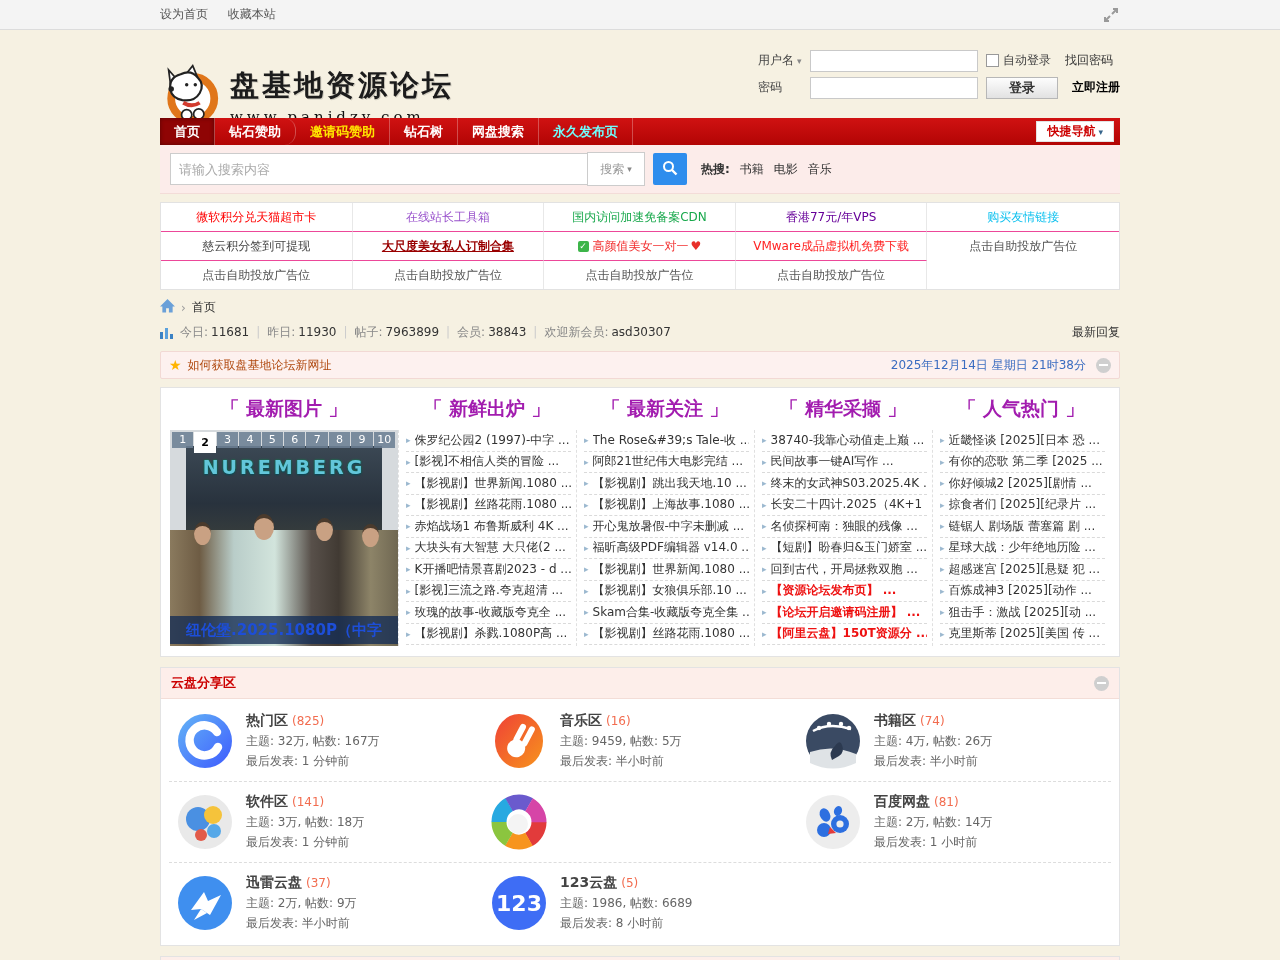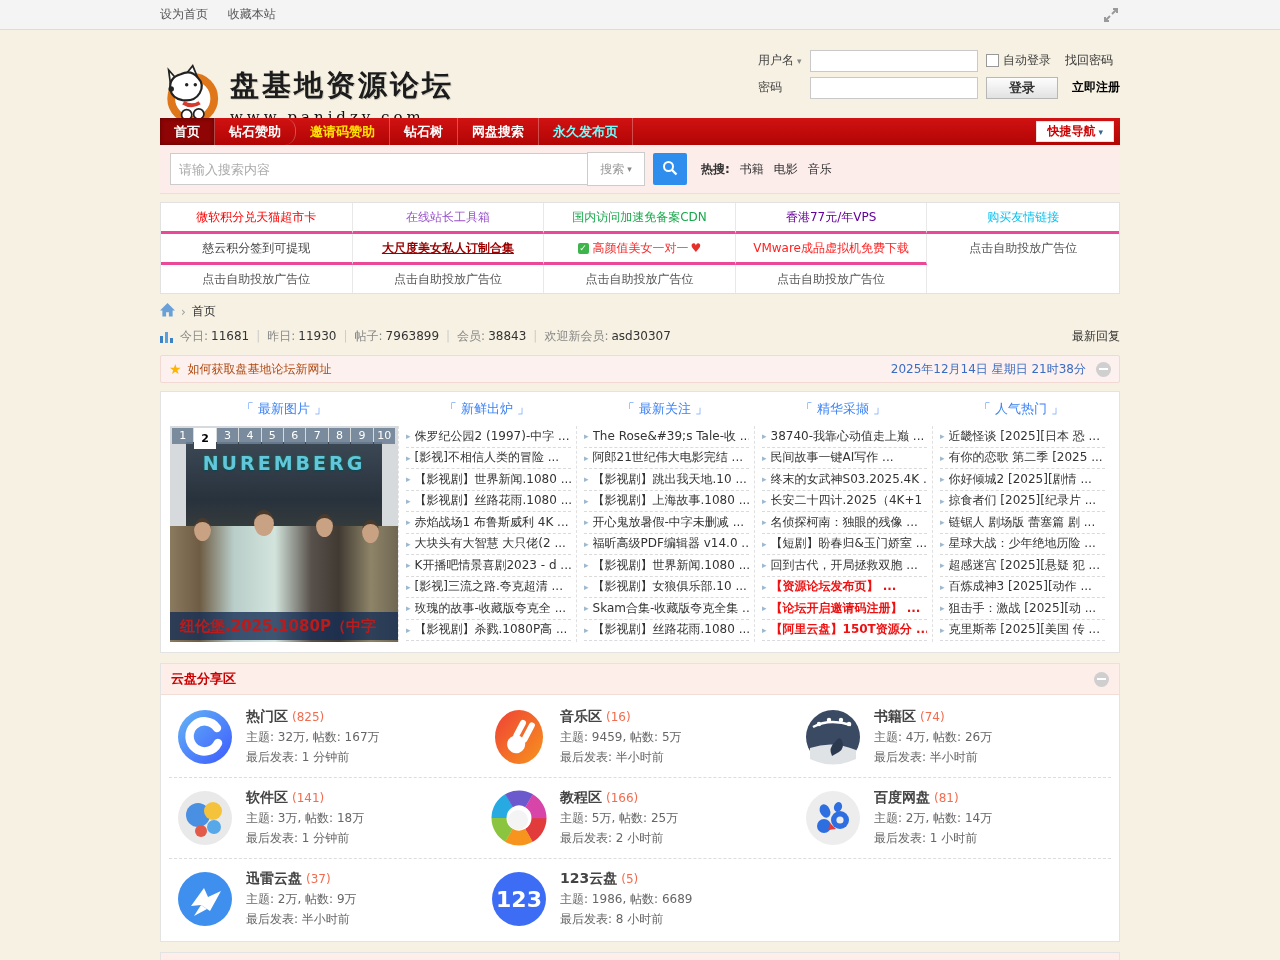--- a/index.html
+++ b/index.html
@@ -45,21 +45,21 @@
   .sinput{width:400px;height:30px;border:1px solid #ccc;border-right:none;padding:0 8px;font-size:13px;color:#333;font-family:inherit;}
   .sinput::placeholder{color:#aaa;}
   .stype{height:32px;width:56px;border:1px solid #ccc;background:#fff;display:flex;align-items:center;justify-content:center;color:#999;cursor:pointer;}
   .sbtn{width:34px;height:32px;margin-left:8px;background:#2e8ded;border:none;border-radius:2px;display:flex;align-items:center;justify-content:center;cursor:pointer;}
   .hot{margin-left:14px;color:#333;}
   .hotlabel{font-weight:bold;}
   .hotkw{margin-left:10px;cursor:pointer;}
 
   
   .adgrid{width:958px;margin:8px auto 0;background:#fff;border:1px solid #e2e2e2;display:grid;grid-template-columns:repeat(5,1fr);}
-  .ad-cell{height:28px;line-height:28px;text-align:center;border-right:1px solid #e8e8e8;border-bottom:3px solid #ec4899;
+  .ad-cell{height:28px;line-height:28px;text-align:center;border-right:1px solid #e8e8e8;border-bottom:1px solid #ec4899;
            white-space:nowrap;overflow:hidden;cursor:pointer;font-size:12px;}
   .ad-cell:nth-child(5n){border-right:none;}
   .ad-cell.lastrow{border-bottom:none;}
   .check-badge{display:inline-block;width:11px;height:11px;background:#3db54a;color:#fff;font-size:9px;line-height:11px;border-radius:2px;margin-right:4px;vertical-align:1px;}
   .heart{color:#e8302a;margin-left:2px;}
 
   
   .breadcrumb{width:960px;margin:9px auto 0;display:flex;align-items:center;gap:6px;color:#999;}
   .breadcrumb a{color:#333;}
   .statsrow{width:960px;margin:8px auto 0;display:flex;align-items:center;color:#888;}
@@ -72,36 +72,36 @@
   .announce{width:942px;margin:10px auto 0;background:#fdf1ef;border:1px solid #f2d9d4;height:26px;display:flex;align-items:center;padding:0 8px;border-radius:2px;}
   .star{color:#ffb400;font-size:14px;margin-right:6px;}
   .atext{color:#b0490f;}
   .adate{margin-left:auto;color:#3a6cc0;}
   .minus{width:15px;height:15px;border-radius:50%;background:#cfcfcf;position:relative;margin-left:10px;cursor:pointer;flex:none;}
   .minus::after{content:"";position:absolute;left:3px;right:3px;top:6.5px;height:2px;background:#fff;}
 
   
   .mainpanel{width:940px;margin:8px auto 0;background:#fff;border:1px solid #e3e3e3;padding:8px 9px 10px;}
   .col-headers{display:flex;margin-bottom:8px;}
-  .col-head{text-align:center;color:#3b82f6;font-size:13px;}
+  .col-head{text-align:center;color:#a21caf;font-size:19px;font-weight:bold;}
   .w0{width:228px;} .w1,.w2,.w3,.w4{width:178px;}
   .cols{display:flex;}
   .slider{width:228px;height:216px;position:relative;background:#d6dadd;overflow:hidden;flex:none;cursor:pointer;}
   .tabs{position:absolute;top:2px;left:2px;right:2px;display:flex;z-index:5;align-items:flex-start;}
   .tab{flex:1;height:16px;line-height:16px;text-align:center;background:rgba(108,128,148,.88);color:#fff;font-size:11px;margin-right:1px;cursor:pointer;}
   .tab.active{background:#fff;color:#000;font-weight:bold;height:21px;line-height:21px;}
   .p-art{position:absolute;top:16px;left:16px;right:16px;height:96px;background:linear-gradient(180deg,#3b4854 0%,#28323d 60%,#3a3f3c 100%);}
   .p-title{position:absolute;top:26px;left:0;right:0;text-align:center;font-weight:bold;font-size:19px;letter-spacing:3px;
            color:#63c6da;text-shadow:0 1px 2px #083d55,0 0 2px #0a5;z-index:2;}
   .p-fig{position:absolute;top:100px;bottom:0;left:0;right:0;
          background:linear-gradient(90deg,#8a7a5e 0%,#6e5c44 13%,#b9cdc9 28%,#d2e4dc 46%,#58504a 62%,#413a33 74%,#8d8468 88%,#6f6752 100%);}
   .head{position:absolute;width:17px;height:19px;border-radius:50%;background:#c9a183;border-top:4px solid #4a3a2c;z-index:1;}
   .h1{left:24px;top:92px;} .h2{left:84px;top:84px;width:20px;height:22px;} .h3{left:146px;top:88px;} .h4{left:192px;top:94px;}
   .caption{position:absolute;left:0;right:0;bottom:2px;height:28px;line-height:28px;background:rgba(21,45,85,.78);
-           color:#b91c1c;font-weight:bold;font-size:15px;padding-left:10px;z-index:4;white-space:nowrap;overflow:hidden;}
+           color:#1d4ed8;font-weight:bold;font-size:15px;padding-left:16px;z-index:4;white-space:nowrap;overflow:hidden;}
   .list-col{width:178px;box-sizing:border-box;padding:0 5px 0 7px;border-left:1px dashed #e0e0e0;}
   .list-item{height:20.5px;display:flex;align-items:center;gap:4px;border-bottom:1px dashed #dadada;
              white-space:nowrap;overflow:hidden;cursor:pointer;color:#333;}
   .list-item .arrow{color:#9bb8cf;font-size:9px;flex:none;}
   .list-item.red{color:#ee1111;font-weight:bold;}
   .list-item .txt{overflow:hidden;white-space:nowrap;}
 
   
   .cloudpanel{width:958px;margin:10px auto 0;background:#fff;border:1px solid #e3e3e3;}
   .cloud-head{height:30px;background:#fdeeea;border-bottom:1px solid #f3ddd7;display:flex;align-items:center;padding:0 10px;}
@@ -550,25 +550,20 @@
                 <circle cx="28" cy="28" r="20" stroke="#e23b3b" stroke-dasharray="21 105"></circle>
                 <circle cx="28" cy="28" r="20" stroke="#f7941d" stroke-dasharray="21 105" transform="rotate(60 28 28)"></circle>
                 <circle cx="28" cy="28" r="20" stroke="#8bc53f" stroke-dasharray="21 105" transform="rotate(120 28 28)"></circle>
                 <circle cx="28" cy="28" r="20" stroke="#27a9e1" stroke-dasharray="21 105" transform="rotate(180 28 28)"></circle>
                 <circle cx="28" cy="28" r="20" stroke="#6a5acd" stroke-dasharray="21 105" transform="rotate(240 28 28)"></circle>
                 <circle cx="28" cy="28" r="20" stroke="#d645a7" stroke-dasharray="21 105" transform="rotate(300 28 28)"></circle>
               </g>
               <circle cx="27" cy="30" r="10" fill="#f4f4f4"></circle>
             </svg>
           </span>
-          <div class="f-info">
-            <div><a class="f-name">教程区</a><span class="f-count">(166)</span></div>
-            <div class="f-line">主题: 5万, 帖数: 25万</div>
-            <div class="f-line">最后发表: 2 小时前</div>
-          </div>
         </div>
         <div class="forum-card">
           <span class="f-icon">
             <svg viewBox="0 0 56 56">
               <circle cx="28" cy="28" r="27" fill="#ededed"></circle>
               <g fill="#2d6fe0">
                 <ellipse cx="20" cy="21" rx="5" ry="7" transform="rotate(-25 20 21)"></ellipse>
                 <circle cx="19" cy="36" r="7"></circle>
                 <circle cx="35" cy="30" r="9"></circle>
                 <circle cx="35" cy="30" r="3.6" fill="#ededed"></circle>

